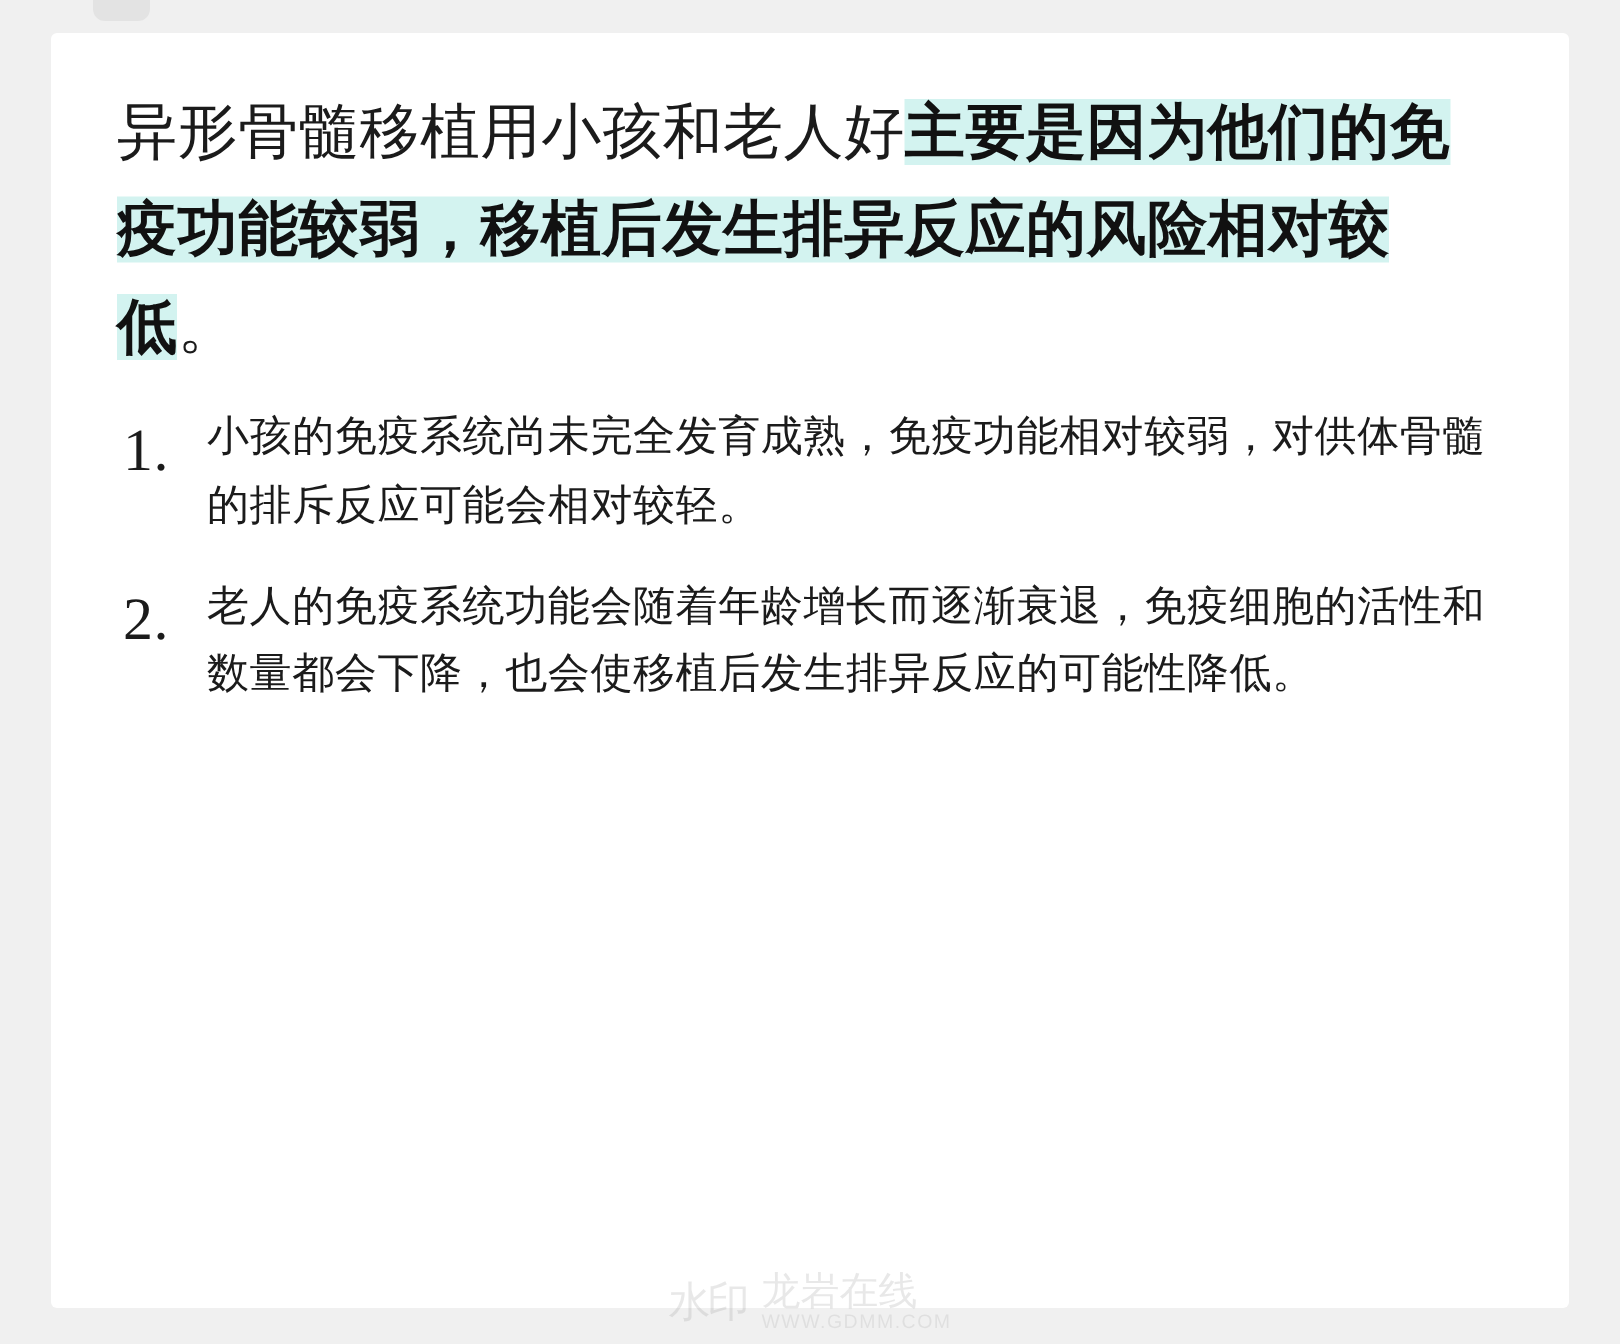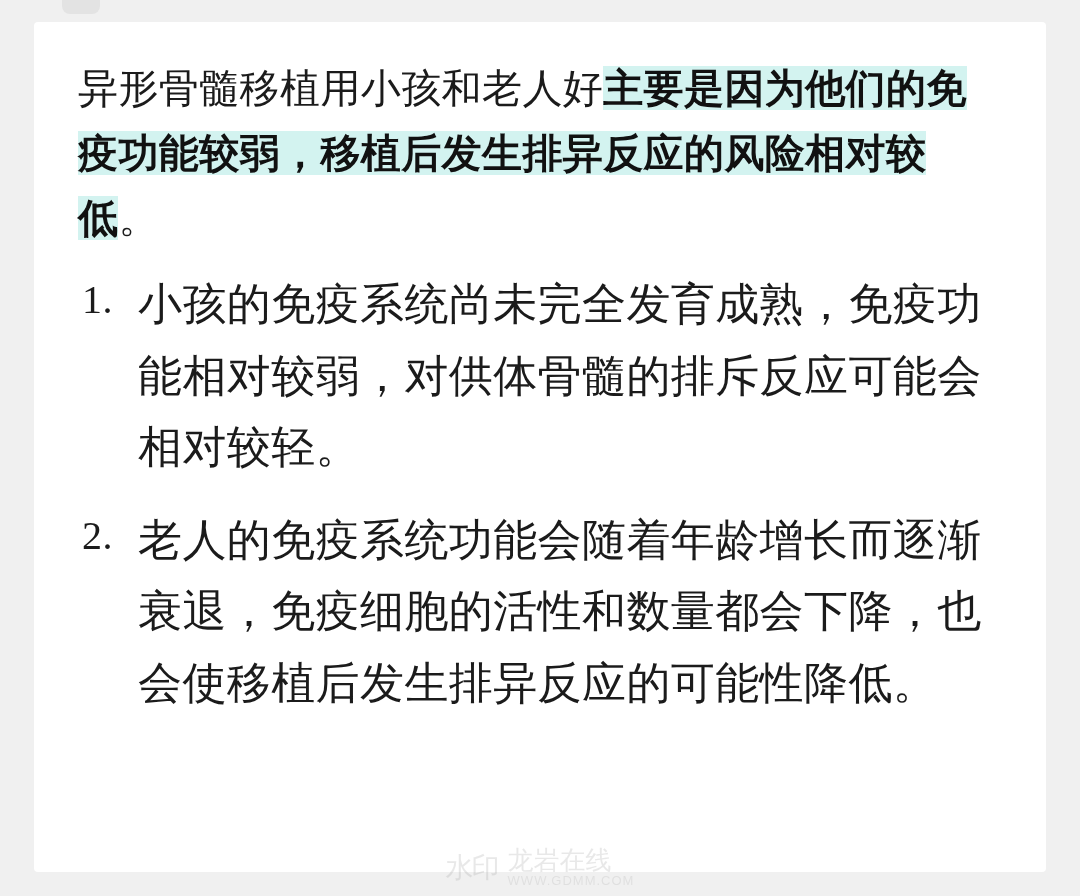--- a/index.html
+++ b/index.html
@@ -66,21 +66,21 @@
     margin: 18px 0 0 0;
     padding: 0 0 0 0;
     list-style: none;
     counter-reset: pt;
   }
   ol.points > li {
     counter-increment: pt;
     position: relative;
     padding-left: 60px;
     margin-bottom: 22px;
-    font-size: 44px;
+    font-size: 28px;
     line-height: 1.62;
     color: #1b1b1b;
     letter-spacing: 0.4px;
   }
   ol.points > li::before {
     content: counter(pt) ".";
     position: absolute;
     left: 4px;
     top: 0;
     font-size: 40px;

